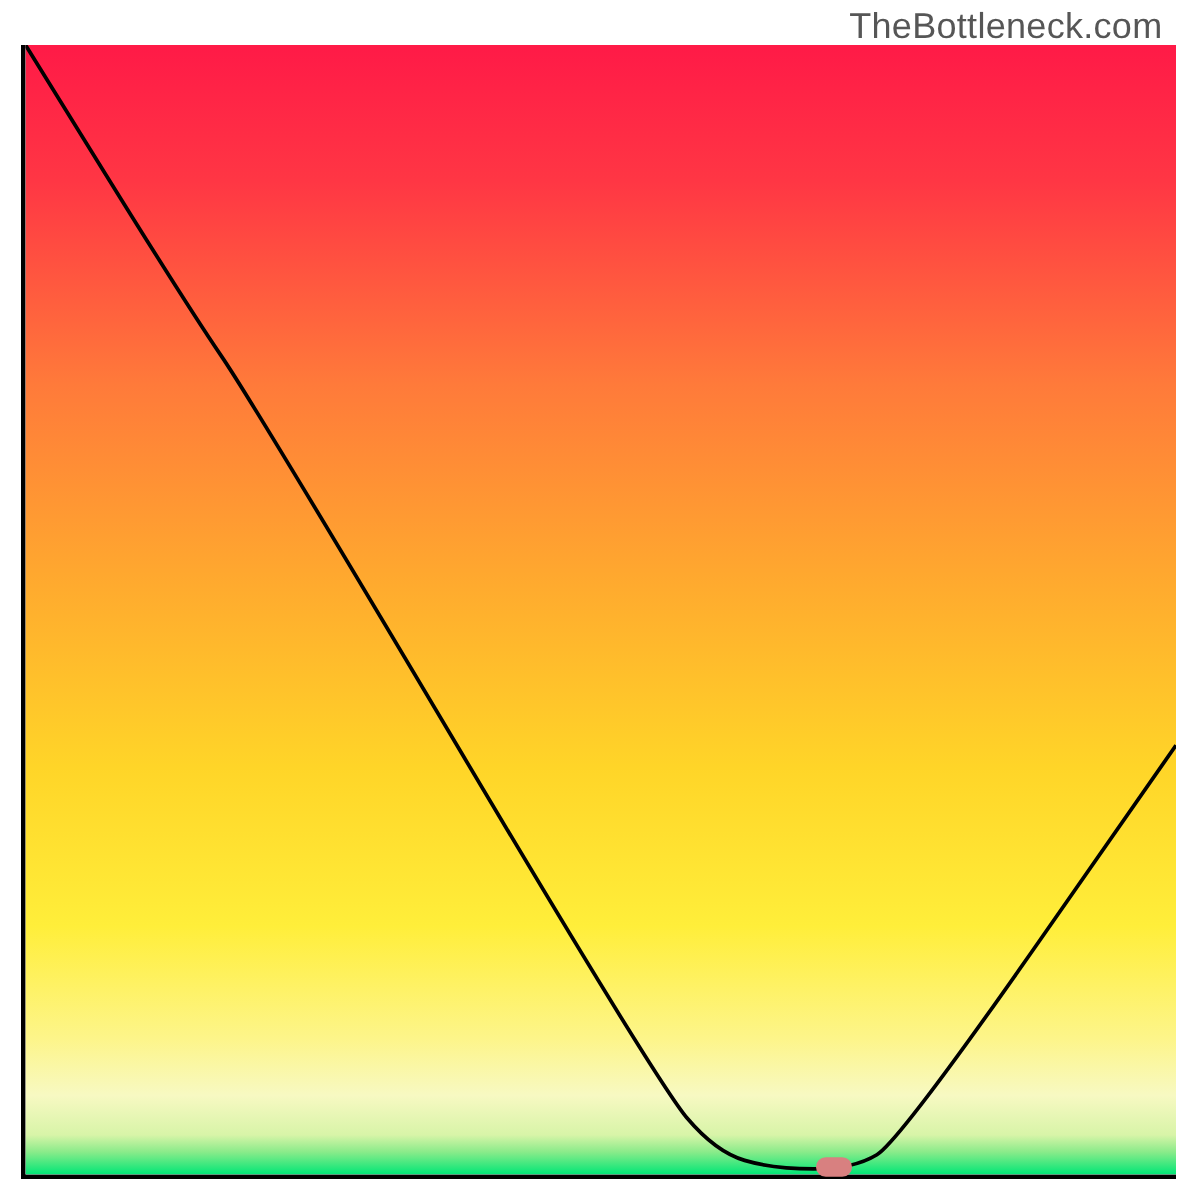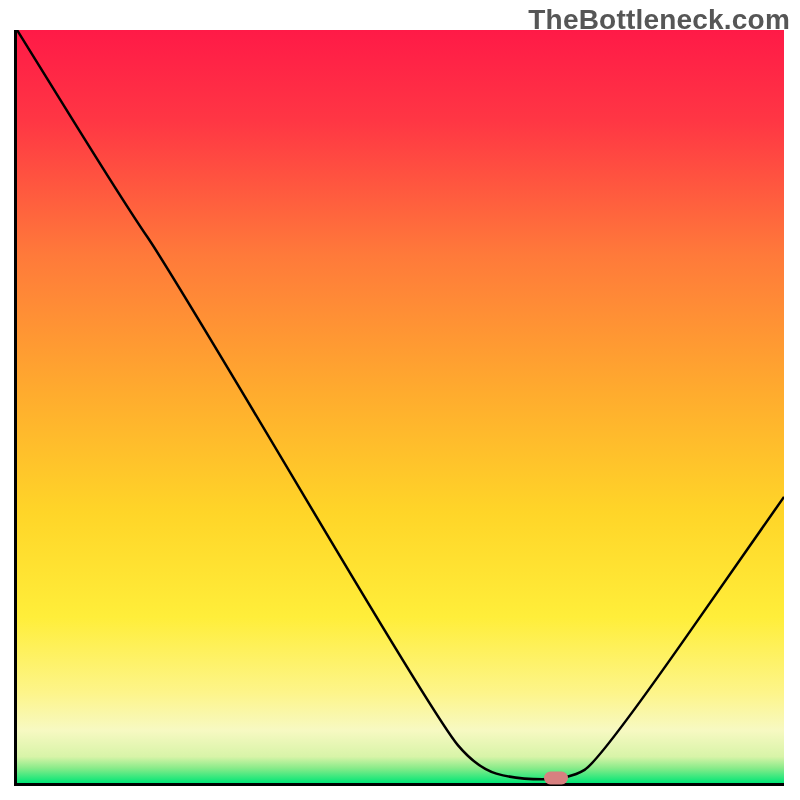--- a/index.html
+++ b/index.html
@@ -7,24 +7,24 @@
     padding: 0;
     width: 800px;
     height: 800px;
     position: relative;
     font-family: Arial, sans-serif;
     background: #ffffff;
   }
   .watermark {
     position: absolute;
     top: 4px;
-    right: 10px;
+    right: 25px;
     color: #565656;
-    font-size: 28px;
-    font-weight: bold;
+    font-size: 24px;
+    font-weight: normal;
     z-index: 10;
     letter-spacing: 0.2px;
   }
   .chart-area {
     position: absolute;
     left: 14px;
     top: 30px;
     width: 770px;
     height: 756px;
     border-left: 3px solid #000;

